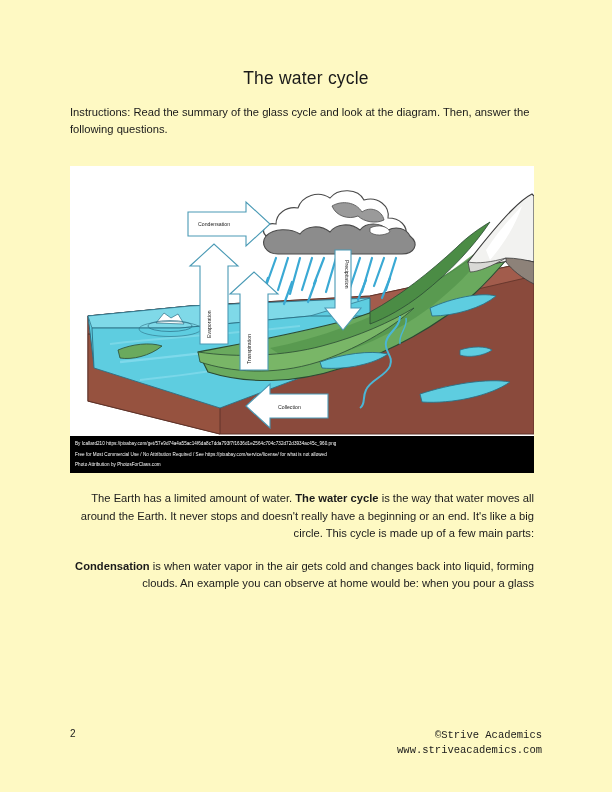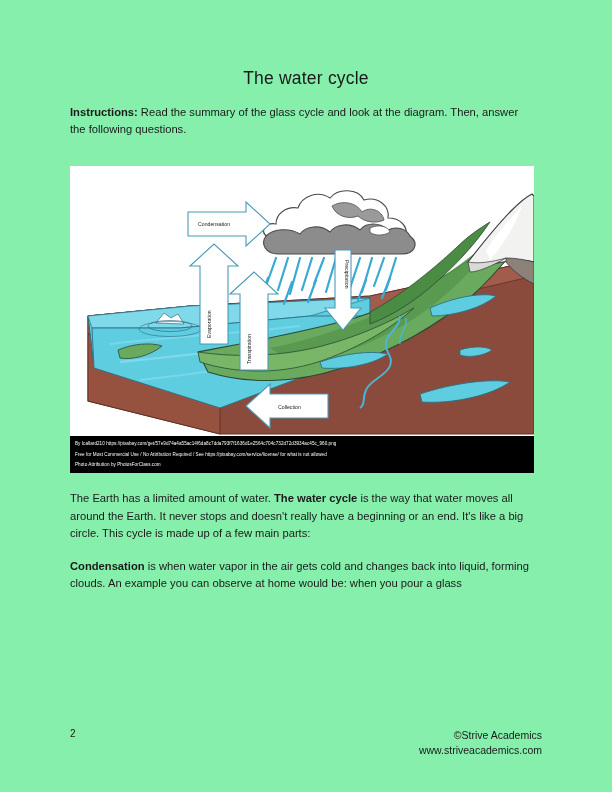--- a/index.html
+++ b/index.html
@@ -13,21 +13,21 @@
     position: relative;
     font-family: "Liberation Sans", sans-serif;
     color: #000000;
     overflow: hidden;
   }
   .page {
     position: absolute;
     left: 0; top: 0;
     width: 612px;
     height: 792px;
-    background: #86efac;
+    background: #fef9c3;
     box-sizing: border-box;
   }
   
   .title {
     position: absolute;
     left: 0;
     top: 68px;
     width: 612px;
     text-align: center;
     font-size: 17.5px;
@@ -37,21 +37,21 @@
   
   .instructions {
     position: absolute;
     left: 70px;
     top: 104px;
     width: 460px;
     font-size: 11.2px;
     line-height: 17px;
     color: #1a1a1a;
   }
-  .instructions b { font-weight: bold; }
+  .instructions b { font-weight: normal; }
 
   
   .figure {
     position: absolute;
     left: 70px;
     top: 166px;
     width: 464px;
     height: 307px;
   }
   .figure .canvas {
@@ -90,39 +90,41 @@
     position: absolute;
     left: 70px;
     top: 490px;
     width: 464px;
     font-size: 11.2px;
     line-height: 17.6px;
     color: #1a1a1a;
   }
   .body-text p {
     margin: 0 0 15px 0;
+    text-align: right;
   }
   .body-text b { font-weight: bold; }
 
   
   .footer-page {
     position: absolute;
     left: 70px;
     top: 728px;
     font-size: 10px;
     color: #1a1a1a;
   }
   .footer-right {
     position: absolute;
     right: 70px;
     top: 728px;
     text-align: right;
     font-size: 10.5px;
     line-height: 15px;
     color: #1a1a1a;
+    font-family: Liberation Mono, monospace;
   }
 
   
   .lbl {
     font-family: "Liberation Sans", sans-serif;
     font-size: 5.2px;
     fill: #222222;
   }
 </style>
 </head>

